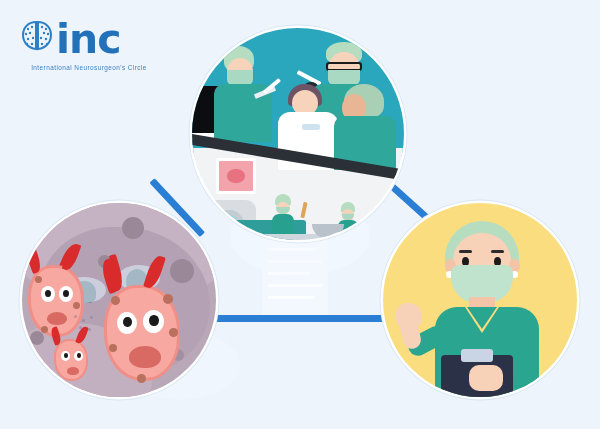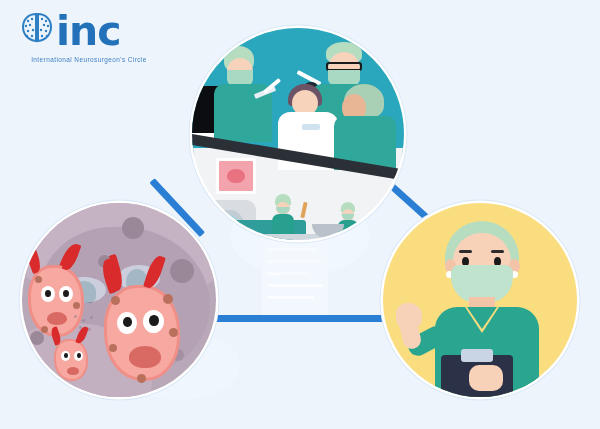--- a/index.html
+++ b/index.html
@@ -11,21 +11,21 @@
   }
   #stage{position:relative;width:600px;height:429px;background:#edf4fc;overflow:hidden;}
 
   
   .wm{position:absolute;background:#f7fbff;opacity:.55;}
   .wm.doc{left:262px;top:225px;width:66px;height:92px;border-radius:2px;opacity:.5;}
   .wm.line{background:#ffffff;height:3px;opacity:.75;}
   .wm.circle{border-radius:50%;background:#f4f9ff;opacity:.6;}
 
   
-  #logo{position:absolute;left:12px;top:8px;width:150px;height:62px;}
+  #logo{position:absolute;left:12px;top:16px;width:150px;height:62px;}
   #logo .brainwrap{position:absolute;left:5px;top:2px;width:40px;height:40px;}
   #logo .word{position:absolute;left:44px;top:3px;
     font-size:41px;line-height:41px;font-weight:700;color:#2372b9;
     letter-spacing:-1px;font-family:"DejaVu Sans", sans-serif;}
   #logo .tagline{position:absolute;left:4px;top:48px;width:146px;text-align:center;
     font-size:6.4px;line-height:8px;letter-spacing:.45px;color:#3d7fc1;white-space:nowrap;}
 
   
   .connector{position:absolute;background:#2a7fd4;border-radius:1.5px;}
 

